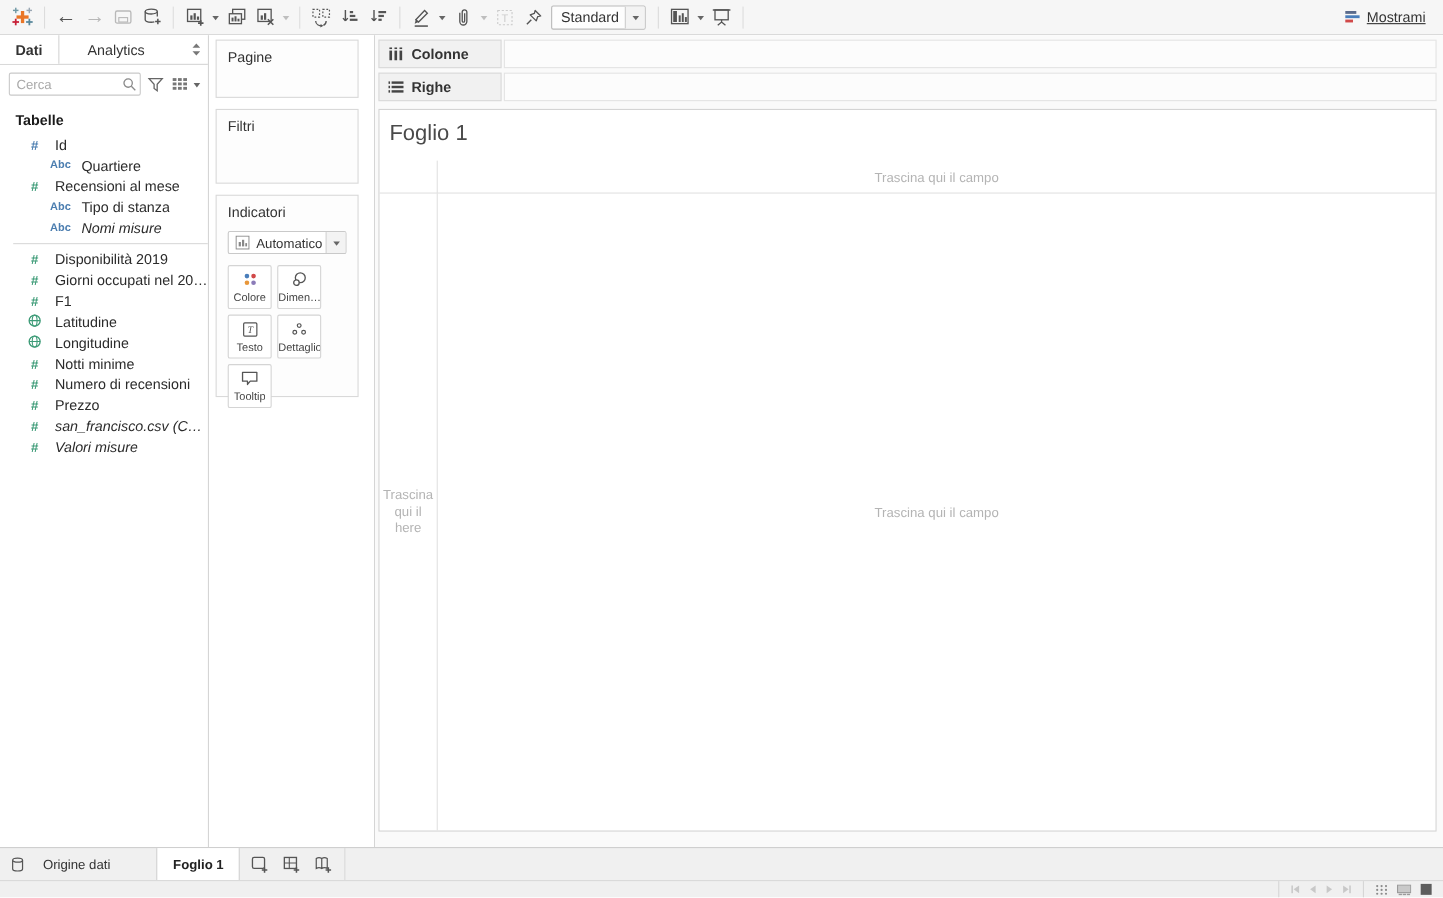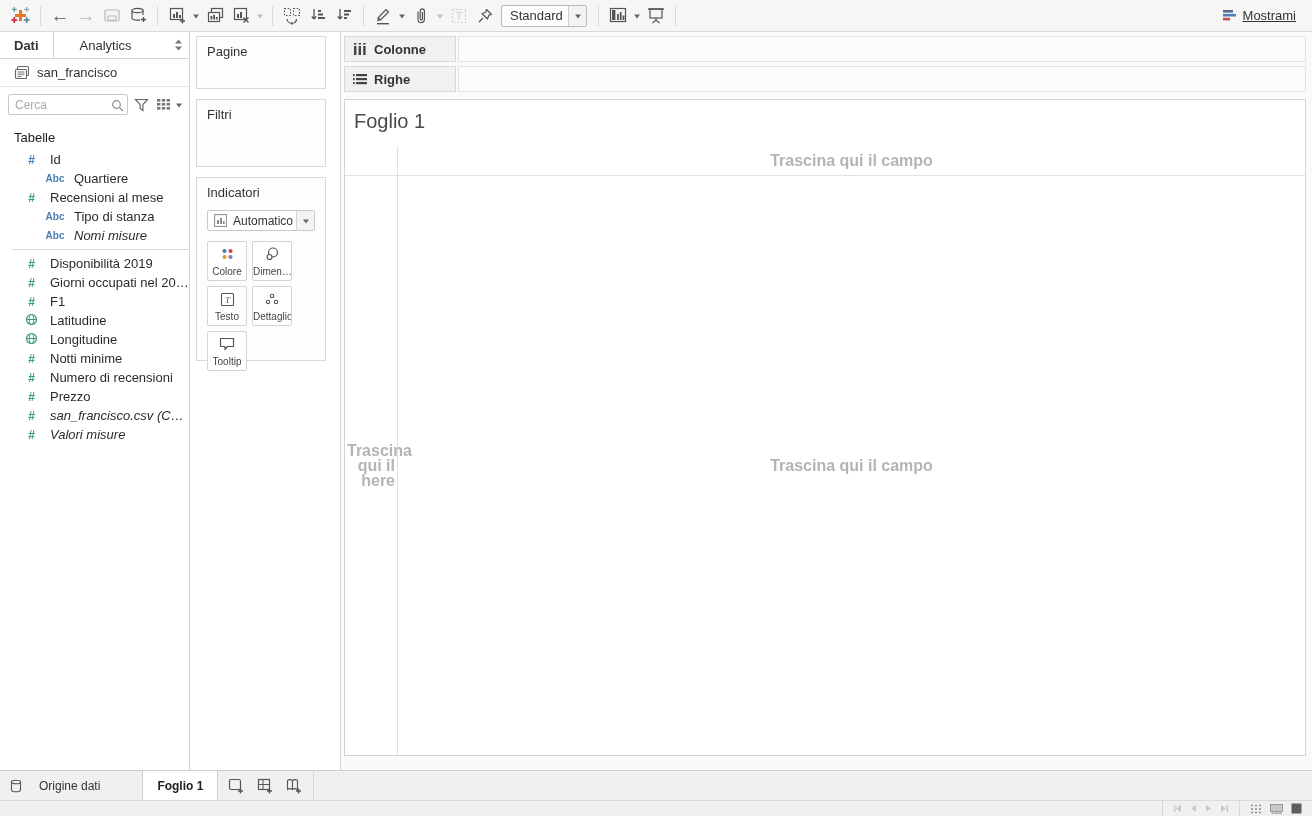--- a/index.html
+++ b/index.html
@@ -39,21 +39,21 @@
   .ds-row { height:28px; display:flex; align-items:center; gap:7px; padding:0 10px 0 14px;
     border-bottom:1px solid #e4e4e4; font-size:13px; cursor:pointer; }
   .search-row { display:flex; align-items:center; padding:7px 6px 7px 8px; gap:5px; }
   .search-box { position:relative; width:120px; }
   .search-box input { width:120px; height:21px; border:1px solid #c9c9c9; border-radius:2px;
     font-size:12px; padding:0 18px 0 6px; color:#333; font-family:inherit; }
   .search-box input::placeholder { color:#a9a9a9; }
   .search-mag { position:absolute; right:4px; top:4px; }
   .icon-btn { display:flex; align-items:center; cursor:pointer; padding:1px; }
   .fields { flex:1; overflow:hidden; padding-top:2px; }
-  .tables-header { font-size:13px; font-weight:normal; color:#1a1a1a; padding:6px 0 5px 14px; }
+  .tables-header { font-size:13px; font-weight:bold; color:#1a1a1a; padding:6px 0 5px 14px; }
   .field-row { height:19px; display:flex; align-items:center; gap:8px; padding-left:20px;
     font-size:13px; color:#2b2b2b; cursor:pointer; white-space:nowrap; }
   .field-row .fi { width:22px; text-align:center; flex:0 0 22px; font-weight:bold; }
   .fi-num { font-size:12px; letter-spacing:-1px; }
   .fi-abc { font-size:10px; font-weight:normal;margin-left:24px; }
   .green { color:#3d9b77; } .blue { color:#4c7eb0; }
   .italic .fl { font-style:italic; }
   .fl { overflow:hidden; text-overflow:ellipsis; max-width:140px; }
   .field-sep { border-top:1px solid #d9d9d9; margin:4px 0 4px 12px; }
 
@@ -84,21 +84,21 @@
   .shelf-label { width:112px; background:#f1f1f1; border:1px solid #d9d9d9; display:flex;
     align-items:center; gap:7px; padding-left:8px; font-size:13px; color:#333; flex:0 0 112px;font-weight:bold; }
   .shelf-area { flex:1; border:1px solid #e3e3e3; background:#fcfcfc; margin-left:2px; }
   .sheet { flex:1; border:1px solid #d4d4d4; background:#fff; margin-top:3px; margin-bottom:14px;
     display:grid; grid-template-columns:53px 1fr; grid-template-rows:46px 30px 1fr; min-height:0; }
   .sheet-title { grid-column:1 / 3; font-size:20px; color:#4a4a4a; padding:10px 0 0 9px; }
   .hd-left { border-right:1px solid #e1e1e1; border-bottom:1px solid #e1e1e1; }
   .hd-main { border-bottom:1px solid #e1e1e1; display:flex; align-items:center; justify-content:center; }
   .body-left { border-right:1px solid #e1e1e1; display:flex; align-items:center; justify-content:center; }
   .body-main { display:flex; align-items:center; justify-content:center; }
-  .drop-text { color:#b4b4b4; font-size:16px; text-align:right;font-weight:bold; }
+  .drop-text { color:#b4b4b4; font-size:12px; text-align:center; }
   .body-left .drop-text { width:48px; line-height:15px; }
 
   
   .tabbar { height:30px; background:#f0f0f0; border-top:1px solid #cfcfcf; display:flex;
     align-items:stretch; flex:0 0 auto; font-size:12px; }
   .ds-tab { display:flex; align-items:center; gap:17px; padding:0 14px 0 10px; color:#333; cursor:pointer; }
   .tab-spacer { width:28px; }
   .sheet-tab { background:#fff; border-left:1px solid #cfcfcf; border-right:1px solid #cfcfcf;
     display:flex; align-items:center; padding:0 14px; font-weight:bold; color:#222; cursor:pointer;
     margin-bottom:-1px; }
@@ -330,28 +330,20 @@
           <span>Analytics</span>
         </div>
         <div class="tabs-expander">
           <svg width="9" height="12" viewBox="0 0 9 12">
             <path d="M4.5 0.5 L8 4.5 H1 Z" fill="#777"></path>
               <path d="M4.5 11.5 L1 7.5 H8 Z" fill="#777"></path>
           </svg>
         </div>
       </div>
 
-      <div class="ds-row">
-        <svg width="16" height="15" viewBox="0 0 16 15">
-          <rect x="3.5" y="1.5" width="11" height="9" rx="1" fill="none" stroke="#666" stroke-width="1.1"></rect>
-          <rect x="1.5" y="4.5" width="11" height="9" rx="1" fill="#fff" stroke="#666" stroke-width="1.1"></rect>
-          <path d="M3.5 7 h7 M3.5 9.2 h7 M3.5 11.4 h4" stroke="#666" stroke-width="1"></path>
-        </svg>
-        <span>san_francisco</span>
-      </div>
 
       <div class="search-row">
         <div class="search-box">
           <input type="text" placeholder="Cerca" style="">
           <span class="search-mag">
             <svg width="13" height="13" viewBox="0 0 13 13">
               <circle cx="5.5" cy="5.5" r="3.8" fill="none" stroke="#8a8a8a" stroke-width="1.2"></circle>
               <path d="M8.4 8.4 L12 12" stroke="#8a8a8a" stroke-width="1.2"></path>
             </svg>
           </span>

